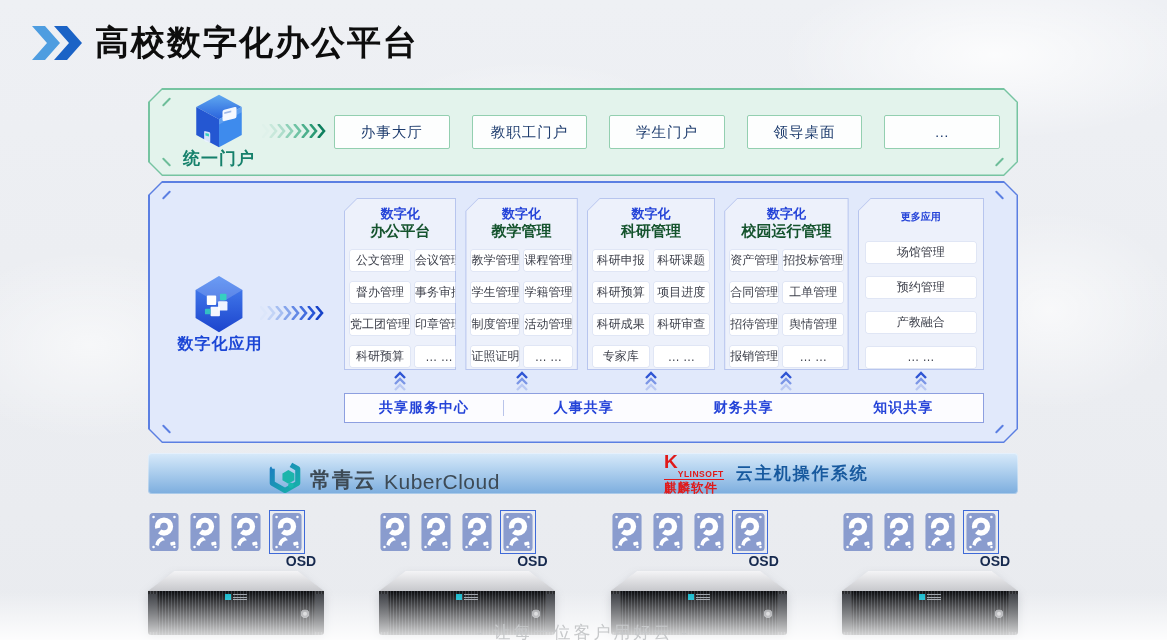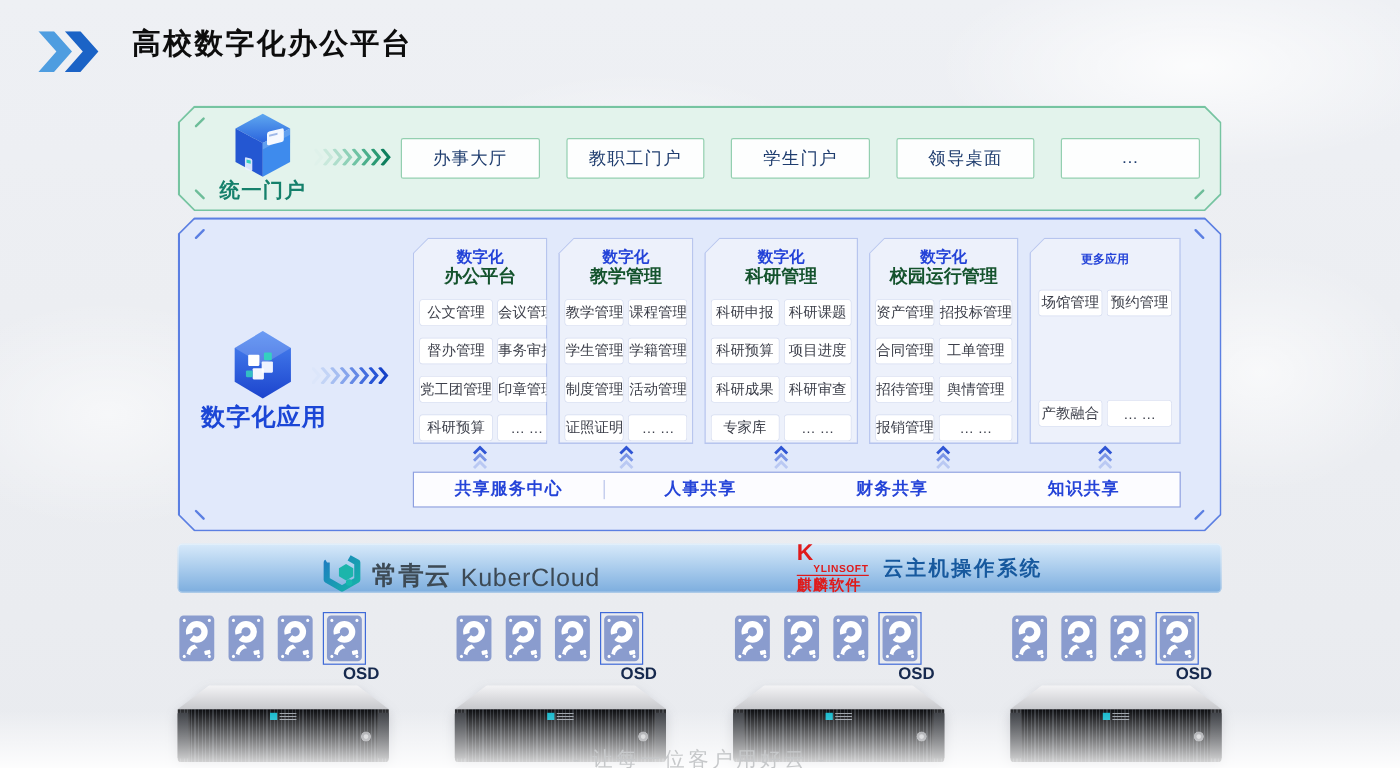--- a/index.html
+++ b/index.html
@@ -11,23 +11,23 @@
            background:radial-gradient(closest-side, rgba(255,255,255,.8), rgba(255,255,255,0)); }
   .c1 { left:780px; top:-30px; width:430px; height:170px; }
   .c2 { left:-60px; top:250px; width:300px; height:190px; opacity:.7; }
   .c3 { left:920px; top:210px; width:260px; height:200px; opacity:.8; }
   .c4 { left:380px; top:60px;  width:300px; height:120px; opacity:.55; }
   .floor { position:absolute; left:0; bottom:0; width:100%; height:48px;
            background:linear-gradient(180deg, rgba(255,255,255,0), rgba(255,255,255,.9)); }
 
   
   .title-chevrons { position:absolute; left:30px; top:26px; }
-  .page-title { position:absolute; left:110px; top:20px;
+  .page-title { position:absolute; left:95px; top:20px;
                 font-family:Liberation Sans, sans-serif;
-                font-size:24px; font-weight:bold; color:#0d0d0d; letter-spacing:2px; }
+                font-size:34px; font-weight:bold; color:#0d0d0d; letter-spacing:2px; }
 
   
   .panel { position:absolute; }
   .pborder { position:absolute; inset:0;
      clip-path:polygon(14px 0, calc(100% - 14px) 0, 100% 14px, 100% calc(100% - 14px),
                        calc(100% - 14px) 100%, 14px 100%, 0 calc(100% - 14px), 0 14px); }
   .pfill { position:absolute; inset:1.5px;
      clip-path:polygon(13px 0, calc(100% - 13px) 0, 100% 13px, 100% calc(100% - 13px),
                        calc(100% - 13px) 100%, 13px 100%, 0 calc(100% - 13px), 0 13px); }
   .portal-panel { left:148px; top:88px; width:870px; height:88px; }
@@ -51,40 +51,40 @@
   .portal-flow { left:114px; top:36px; }
   .portal-buttons { position:absolute; left:186px; top:27px; right:18px; height:34px;
                     display:flex; gap:22px; }
   .pbtn { flex:1; display:flex; align-items:center; justify-content:center;
           background:rgba(255,255,255,.92); border:1px solid #93cfb0; border-radius:2px;
           font-size:14.5px; color:#1e3c6e; letter-spacing:1px; }
 
   
   .apps-icon { position:absolute; left:42px; top:93px; }
   .apps-label { position:absolute; left:4px; top:153px; width:136px; text-align:center;
-                font-size:20px; font-weight:bold; color:#1b46d6; letter-spacing:1px; }
+                font-size:16px; font-weight:bold; color:#1b46d6; letter-spacing:1px; }
   .apps-flow { left:112px; top:125px; }
   .cards-row { position:absolute; left:196px; top:17px; width:640px; height:172px;
                display:flex; gap:9px; }
   .app-card { position:relative; flex-grow:1; }
   .app-card.w1 { flex-basis:106px; } .app-card.w3 { flex-basis:122px; }
   .app-card.w4 { flex-basis:118px; } .app-card.w5 { flex-basis:120px; }
   .card-border { position:absolute; inset:0; background:#b7c5ee;
      clip-path:polygon(13px 0,100% 0,100% 100%,0 100%,0 13px); }
   .card-fill { position:absolute; inset:1px; background:#edf1fb;
      clip-path:polygon(12px 0,100% 0,100% 100%,0 100%,0 12px);
      display:flex; flex-direction:column; }
   .card-head { text-align:center; padding-top:7px; line-height:1.25; }
   .card-head .sub { font-size:13px; font-weight:bold; color:#2443d8; }
   .card-head .main { font-size:15px; font-weight:bold; color:#14532d; white-space:nowrap; }
   .card-head.single { padding-top:12px; padding-bottom:6px; }
   .card-head.single .main { color:#2443d8; font-size:10px; }
   .chip-grid { flex:1; display:grid; grid-template-columns:1fr 1fr;
                gap:11px 5px; padding:9px 5px 10px; align-content:space-between; }
-  .chip-grid.one { grid-template-columns:1fr 1fr; gap:14px 5px; padding:12px 7px 14px; }
+  .chip-grid.one { grid-template-columns:1fr; gap:14px 5px; padding:12px 7px 14px; }
   .chip { background:#ffffff; border-radius:2px; height:21px; display:flex;
           align-items:center; justify-content:center; font-size:12px; color:#3c3f4a;
           white-space:nowrap; box-shadow:0 0 0 .5px rgba(190,200,230,.5); }
 
   .arrows-row { position:absolute; left:196px; top:190px; width:640px; display:flex; gap:9px; }
   .arrow-cell { flex-grow:1; display:flex; justify-content:center; }
   .arrow-cell.w1 { flex-basis:106px; } .arrow-cell.w3 { flex-basis:122px; }
   .arrow-cell.w4 { flex-basis:118px; } .arrow-cell.w5 { flex-basis:120px; }
 
   .shared-bar { position:absolute; left:196px; top:212px; width:640px; height:30px;

